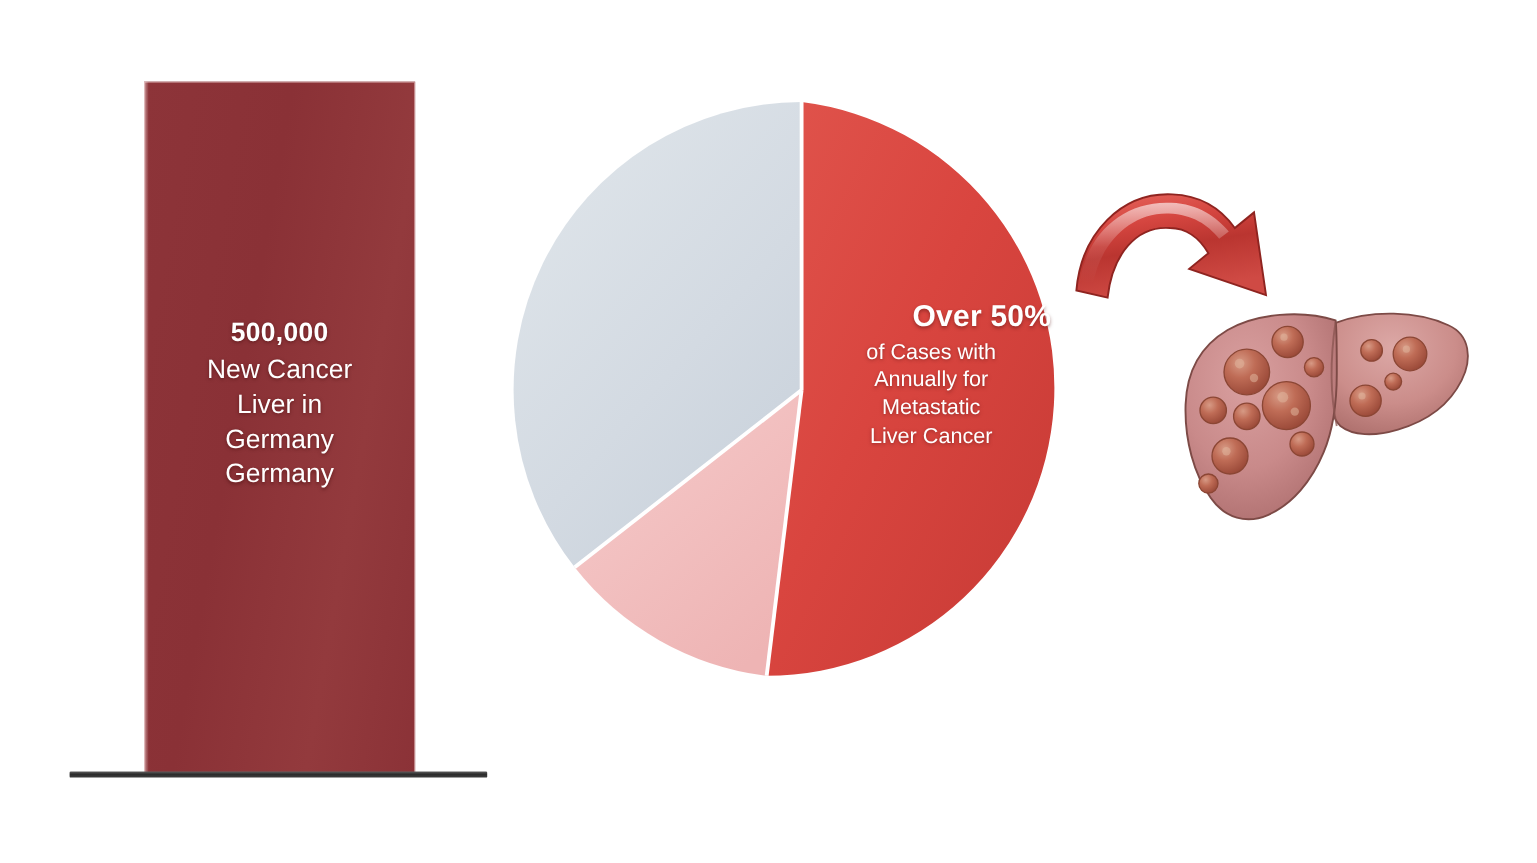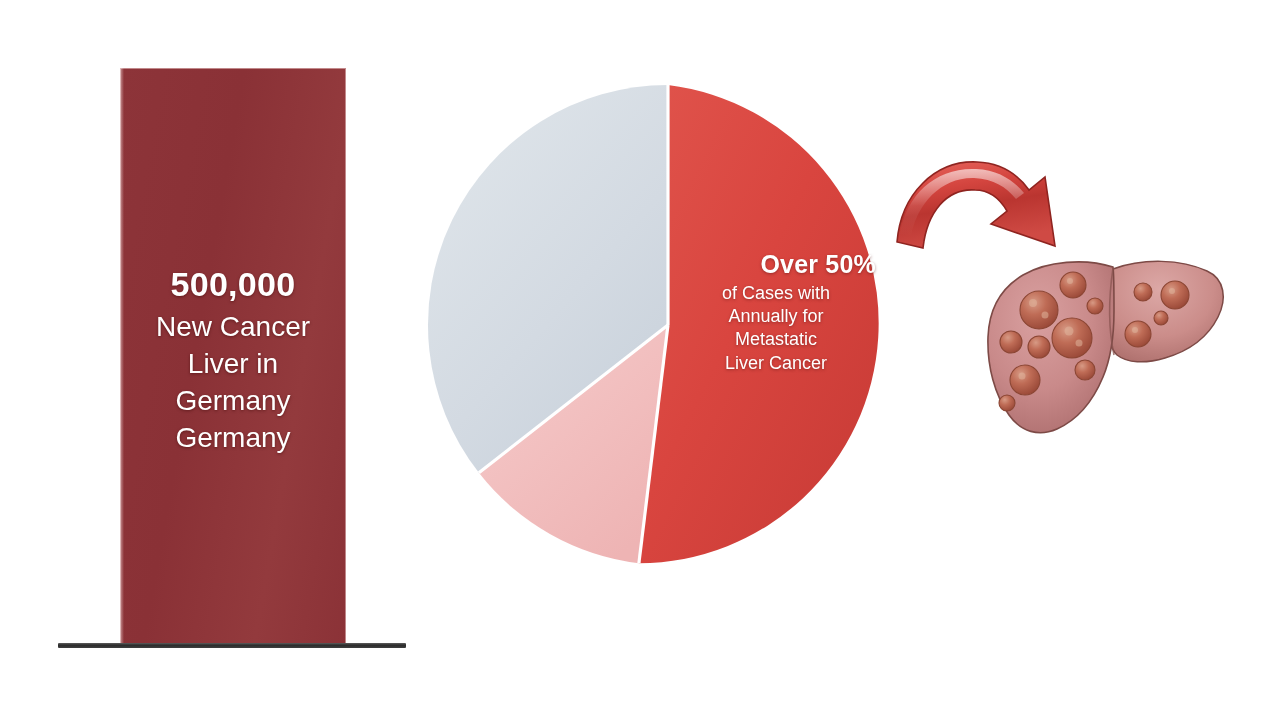--- a/index.html
+++ b/index.html
@@ -58,27 +58,27 @@
     position: absolute;
     left: 120px;
     top: 262px;
     width: 226px;
     text-align: center;
     color: #ffffff;
     text-shadow: 0 1px 3px rgba(60,10,10,0.55);
     line-height: 1.32;
   }
   #bar-value {
-    font-size: 34px;
+    font-size: 22px;
     font-weight: bold;
     letter-spacing: 0.3px;
     margin-bottom: 2px;
   }
   .bar-sub-line {
-    font-size: 28px;
+    font-size: 22px;
     font-weight: normal;
   }
 
   
   #pie-figure {
     position: absolute;
     left: 418px;
     top: 75px;
     width: 500px;
     height: 500px;

